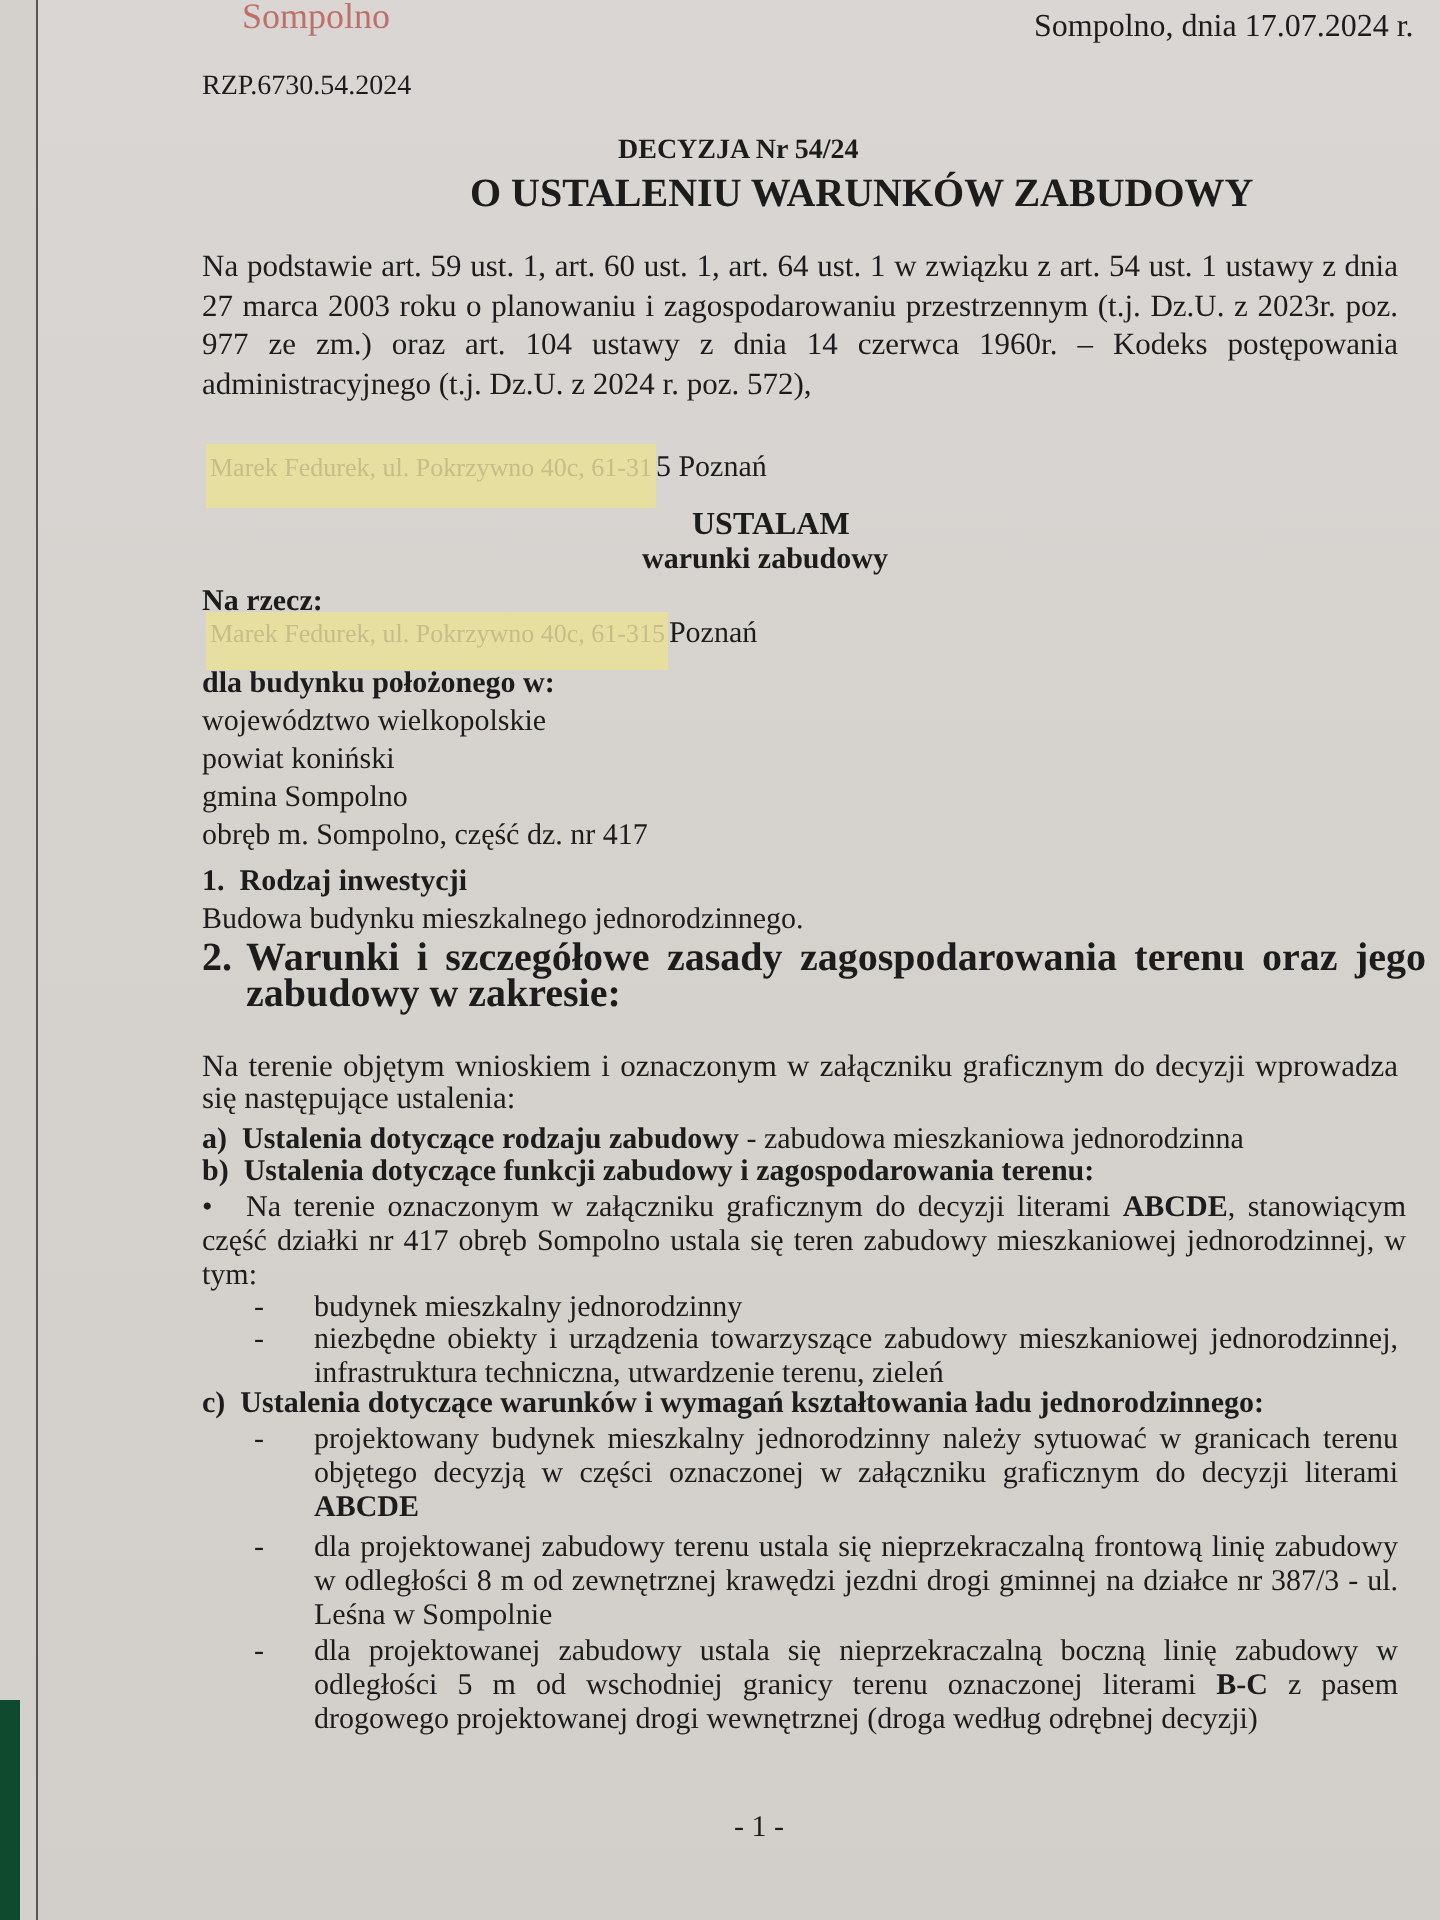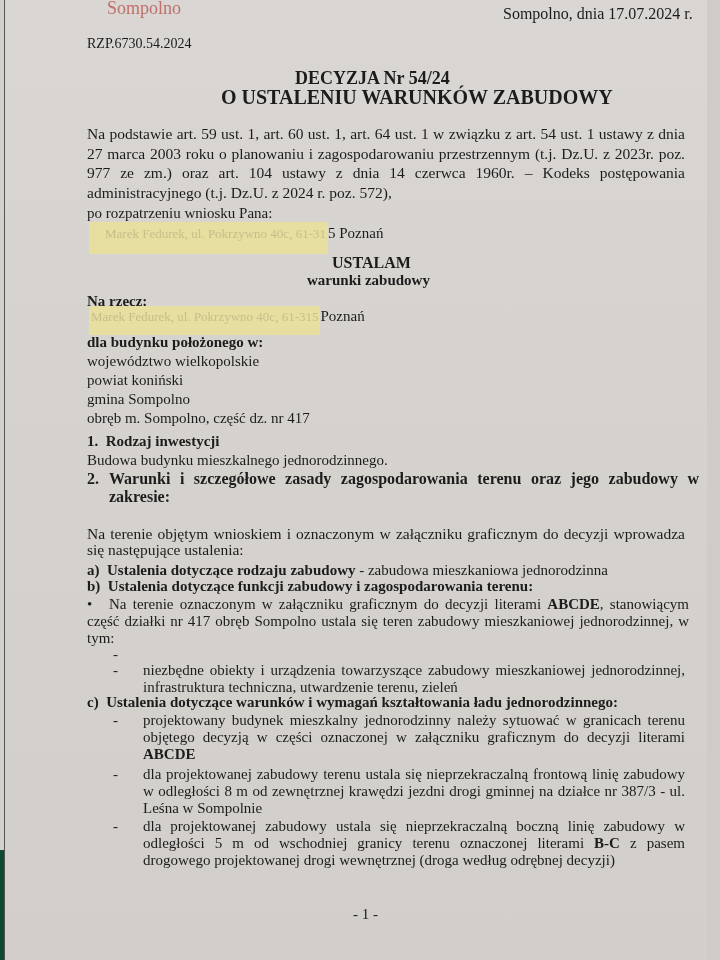--- a/index.html
+++ b/index.html
@@ -11,39 +11,39 @@
   }
   .left-edge {
     position:absolute; left:0; top:0; width:18px; height:960px;
     background:#d4d0cc;
   }
   .left-edge .green {
     position:absolute; left:0; bottom:0; width:10px; height:110px;
     background:#0f4a2e;
   }
   .page {
-    position:absolute; left:4px; top:0; width:702px; height:960px;
+    position:absolute; left:18px; top:0; width:702px; height:960px;
     background:linear-gradient(180deg,#d9d6d3 0%,#d6d3cf 40%,#d2cfcb 100%);
     border-left:1.5px solid #555;
   }
   .abs { position:absolute; white-space:nowrap; }
   .brand { left:102px; top:-2px; font-size:18px; color:#c0706a; }
   .date { left:498px; top:5px; font-size:16px; }
   .ref { left:82px; top:36px; font-size:14px; }
-  .title1 { left:290px; top:68px; font-size:18px; font-weight:bold; }
+  .title1 { left:290px; top:68px; font-size:14px; font-weight:bold; }
   .title2 { left:216px; top:86px; font-size:20px; font-weight:bold; }
 
   .para { position:absolute; left:82px; width:598px; font-size:15.5px; line-height:19.5px; text-align:justify; }
   .p-basis { top:124px; }
   .line { position:absolute; left:82px; font-size:15px; white-space:nowrap; }
   .redact {
     display:inline-block; background:#e6dfa0; color:#c7bd8a;
     padding:2px 2px; font-size:13px;
   }
-  .redact.big { padding:4px 2px 12px 16px; }
+  .redact.big { padding:4px 2px 12px 2px; }
   .center-b { position:absolute; font-weight:bold; white-space:nowrap; }
   .b { font-weight:bold; }
   .sub { position:absolute; width:598px; font-size:15.5px; line-height:19px; text-align:justify; }
   .dash { position:absolute; left:0; }
   .page-no { left:348px; top:906px; font-size:15px; }
 </style>
 </head>
 <body>
 
 <div class="left-edge">
@@ -54,21 +54,20 @@
 
   <div class="abs brand">Sompolno</div>
   <div class="abs date">Sompolno, dnia 17.07.2024 r.</div>
   <div class="abs ref">RZP.6730.54.2024</div>
 
   <div class="abs title1">DECYZJA Nr  54/24</div>
   <div class="abs title2">O USTALENIU WARUNKÓW ZABUDOWY</div>
 
   <div class="para p-basis">Na podstawie  art. 59 ust. 1, art. 60 ust. 1, art. 64 ust. 1 w związku z art. 54 ust. 1 ustawy z dnia 27 marca 2003 roku o planowaniu i zagospodarowaniu przestrzennym (t.j. Dz.U. z 2023r. poz. 977 ze zm.) oraz art. 104 ustawy z dnia 14 czerwca 1960r. – Kodeks postępowania administracyjnego (t.j. Dz.U. z 2024 r. poz. 572),</div>
 
-  <div class="line" style="top:205px;">po rozpatrzeniu wniosku Pana:</div>
   <div class="line" style="top:222px; left:84px;">
     <span class="redact big">Marek Fedurek, ul. Pokrzywno 40c, 61-31</span><span>5 Poznań</span>
   </div>
 
   <div class="center-b" style="left:327px; top:254px; font-size:16px;">USTALAM</div>
   <div class="center-b" style="left:302px; top:272px; font-size:15px;">warunki zabudowy</div>
 
   <div class="line b" style="top:293px;">Na rzecz:</div>
   <div class="line" style="top:306px; left:84px;">
     <span class="redact" style="padding:3px 2px 10px 2px;">Marek Fedurek, ul. Pokrzywno 40c, 61-315</span><span>Poznań</span>
@@ -78,40 +77,40 @@
   <div class="line" style="top:353px;">województwo wielkopolskie</div>
   <div class="line" style="top:372px;">powiat koniński</div>
   <div class="line" style="top:391px;">gmina Sompolno</div>
   <div class="line" style="top:410px;">obręb m. Sompolno, część dz. nr 417</div>
 
   <div class="line b" style="top:433px;">
     <span>1.</span>&nbsp;&nbsp;<span>Rodzaj inwestycji</span>
   </div>
   <div class="line" style="top:452px;">Budowa budynku mieszkalnego jednorodzinnego.</div>
 
-  <div class="sub b" style="left:82px; top:470px; width:590px; padding-left:22px; text-indent:-22px; line-height:18px; font-size:16px;">
+  <div class="sub b" style="left:82px; top:470px; width:590px; padding-left:22px; text-indent:-22px; line-height:18px; font-size:20px;">
     <span style="display:inline-block; width:22px; text-indent:0;">2.</span><span>Warunki i szczegółowe zasady zagospodarowania terenu oraz jego zabudowy w zakresie:</span>
   </div>
 
   <div class="sub" style="left:82px; top:526px; line-height:16px;">Na terenie objętym wnioskiem i oznaczonym w załączniku graficznym do decyzji wprowadza się następujące ustalenia:</div>
 
   <div class="line" style="top:562px; font-size:15px;">
     <span class="b">a)</span>&nbsp;&nbsp;<span class="b">Ustalenia dotyczące rodzaju zabudowy</span><span> - zabudowa mieszkaniowa jednorodzinna</span>
   </div>
 
   <div class="line b" style="top:578px; font-size:15px;">
     <span>b)</span>&nbsp;&nbsp;<span>Ustalenia dotyczące funkcji zabudowy i zagospodarowania terenu:</span>
   </div>
 
   <div class="sub" style="left:82px; top:596px; width:602px; line-height:17px; font-size:15px;">
     <span style="display:inline-block; width:22px;">•</span><span>Na terenie  oznaczonym w załączniku graficznym do decyzji literami </span><span class="b">ABCDE</span><span>, stanowiącym część działki nr 417 obręb Sompolno ustala się teren zabudowy mieszkaniowej jednorodzinnej, w tym:</span>
   </div>
 
   <div class="sub" style="left:138px; top:646px; width:542px; line-height:17px; font-size:15px;">
-    <span class="dash" style="left:-30px;">-</span>
+    <span class="dash" style="left:-30px;">-</span><span>budynek mieszkalny jednorodzinny</span>
   </div>
   <div class="sub" style="left:138px; top:662px; width:542px; line-height:17px; font-size:15px;">
     <span class="dash" style="left:-30px;">-</span><span>niezbędne obiekty i urządzenia towarzyszące zabudowy mieszkaniowej jednorodzinnej, infrastruktura techniczna, utwardzenie terenu, zieleń</span>
   </div>
 
   <div class="line b" style="top:694px; font-size:15px;">
     <span>c)</span>&nbsp;&nbsp;<span>Ustalenia dotyczące warunków i wymagań kształtowania ładu jednorodzinnego:</span>
   </div>
 
   <div class="sub" style="left:138px; top:712px; width:542px; line-height:17px; font-size:15px;">

